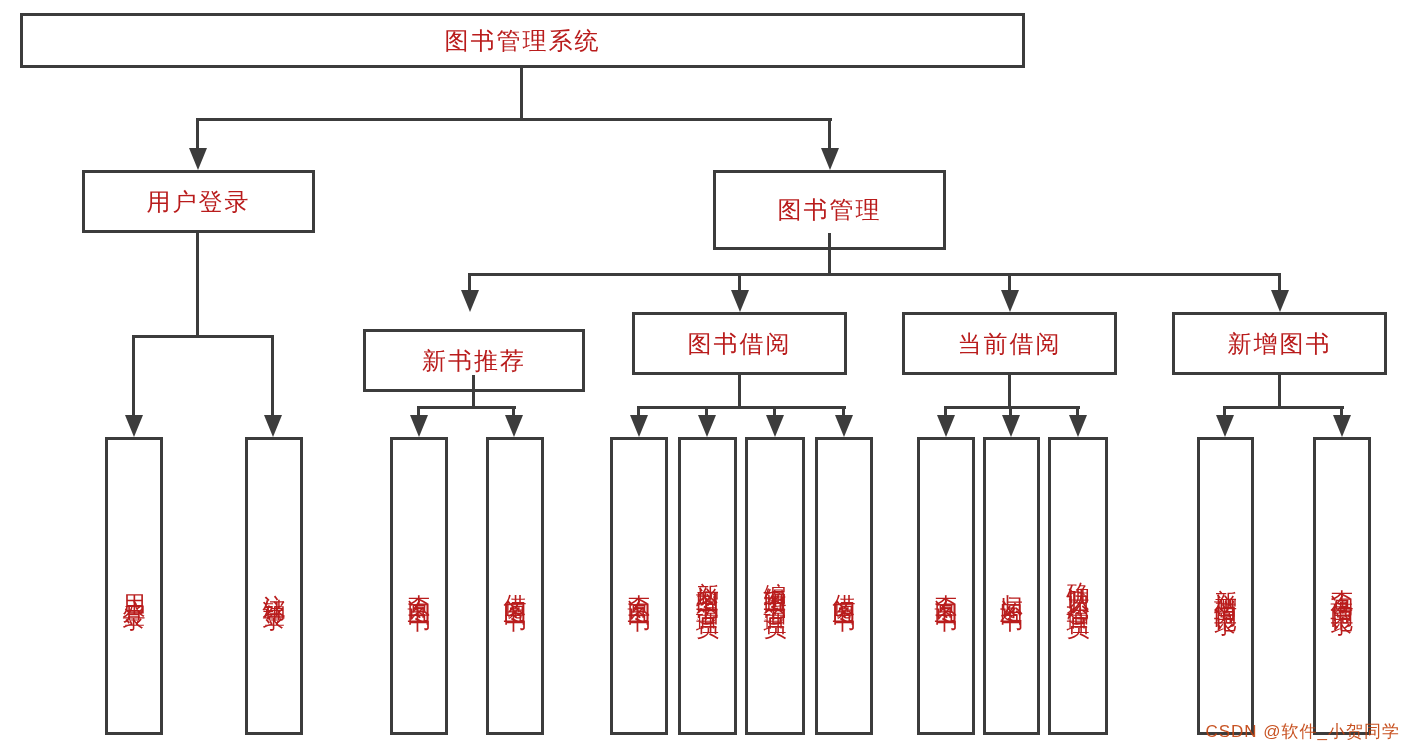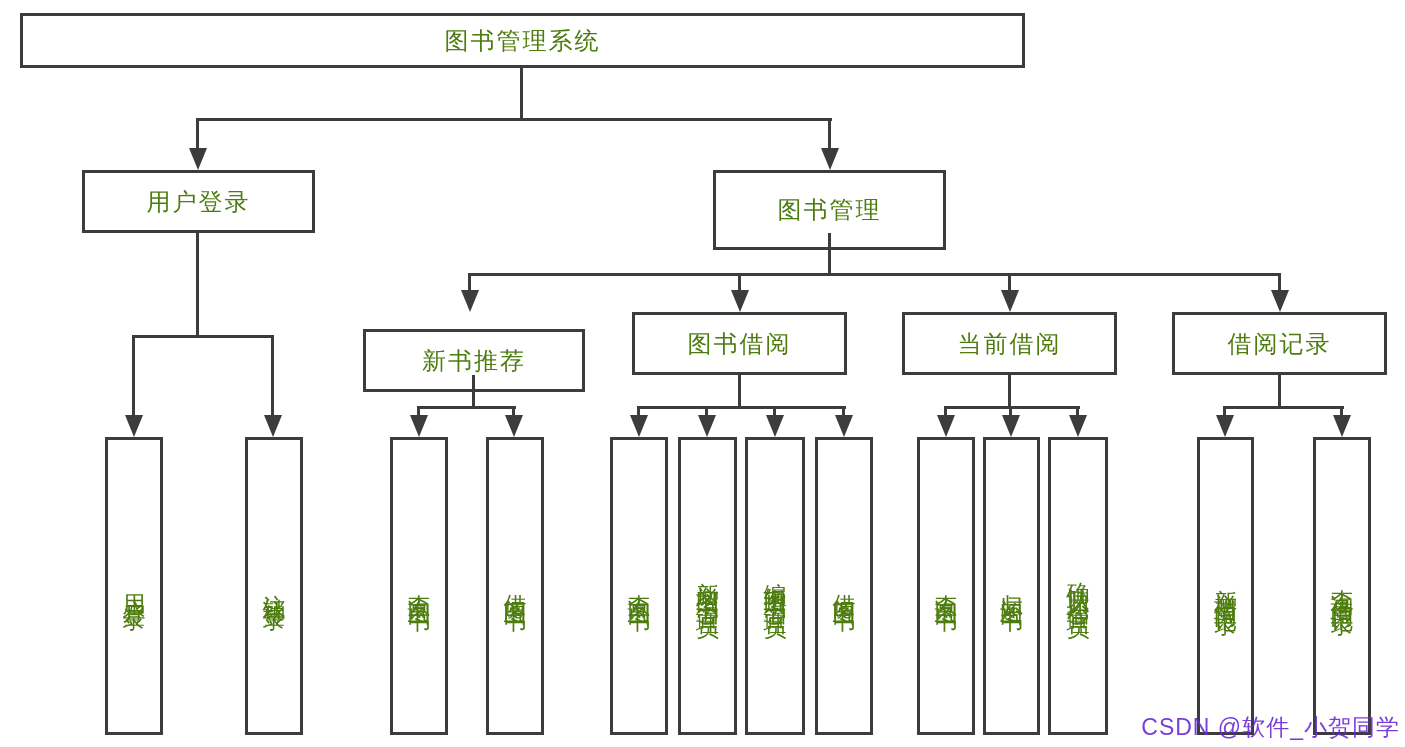--- a/index.html
+++ b/index.html
@@ -8,37 +8,37 @@
     font-family:"Liberation Sans","DejaVu Sans",sans-serif;
     color:#333333;
   }
   .stage{position:absolute;inset:0;}
   .box{
     position:absolute;box-sizing:border-box;
     border:3px solid #3c3c3c;background:#ffffff;
     display:flex;align-items:center;justify-content:center;
   }
   .box .lbl{
-    color:#4d7c0f;font-size:24px;letter-spacing:2px;white-space:nowrap;
+    color:#b91c1c;font-size:24px;letter-spacing:2px;white-space:nowrap;
   }
   .box.root .lbl{font-size:24px;}
   .box.leaf .lbl{
     writing-mode:vertical-rl;text-orientation:mixed;
     font-size:23px;letter-spacing:5px;line-height:1;
     max-height:288px;
   }
   .line{position:absolute;background:#3c3c3c;}
   .arrow{
     position:absolute;width:0;height:0;
     border-left:9px solid transparent;border-right:9px solid transparent;
     border-top:22px solid #3c3c3c;
   }
   .watermark{
     position:absolute;right:5px;bottom:4px;z-index:10;
-    color:#6d28d9;opacity:.9;font-size:23px;letter-spacing:1px;
+    color:#c2410c;opacity:.9;font-size:17px;letter-spacing:1px;
     white-space:nowrap;
   }
 </style>
 </head>
 <body>
 
 <div class="stage">
 
   <div class="box root" style="left:20px;top:13px;width:1005px;height:55px;">
     <span class="lbl">图书管理系统</span>
@@ -79,21 +79,21 @@
   <div class="box" style="left:363px;top:329px;width:222px;height:63px;">
     <span class="lbl">新书推荐</span>
   </div>
   <div class="box" style="left:632px;top:312px;width:215px;height:63px;">
     <span class="lbl">图书借阅</span>
   </div>
   <div class="box" style="left:902px;top:312px;width:215px;height:63px;">
     <span class="lbl">当前借阅</span>
   </div>
   <div class="box" style="left:1172px;top:312px;width:215px;height:63px;">
-    <span class="lbl">借阅记录</span>
+    <span class="lbl">新增图书</span>
   </div>
 
   <div class="line" style="left:472px;top:375px;width:3px;height:33px;"></div>
   <div class="line" style="left:417px;top:406px;width:99px;height:3px;"></div>
   <div class="line" style="left:417px;top:406px;width:3px;height:12px;"></div>
   <div class="arrow" style="left:410px;top:415px;"></div>
   <div class="line" style="left:512px;top:406px;width:3px;height:12px;"></div>
   <div class="arrow" style="left:505px;top:415px;"></div>
 
   <div class="line" style="left:738px;top:375px;width:3px;height:33px;"></div>

